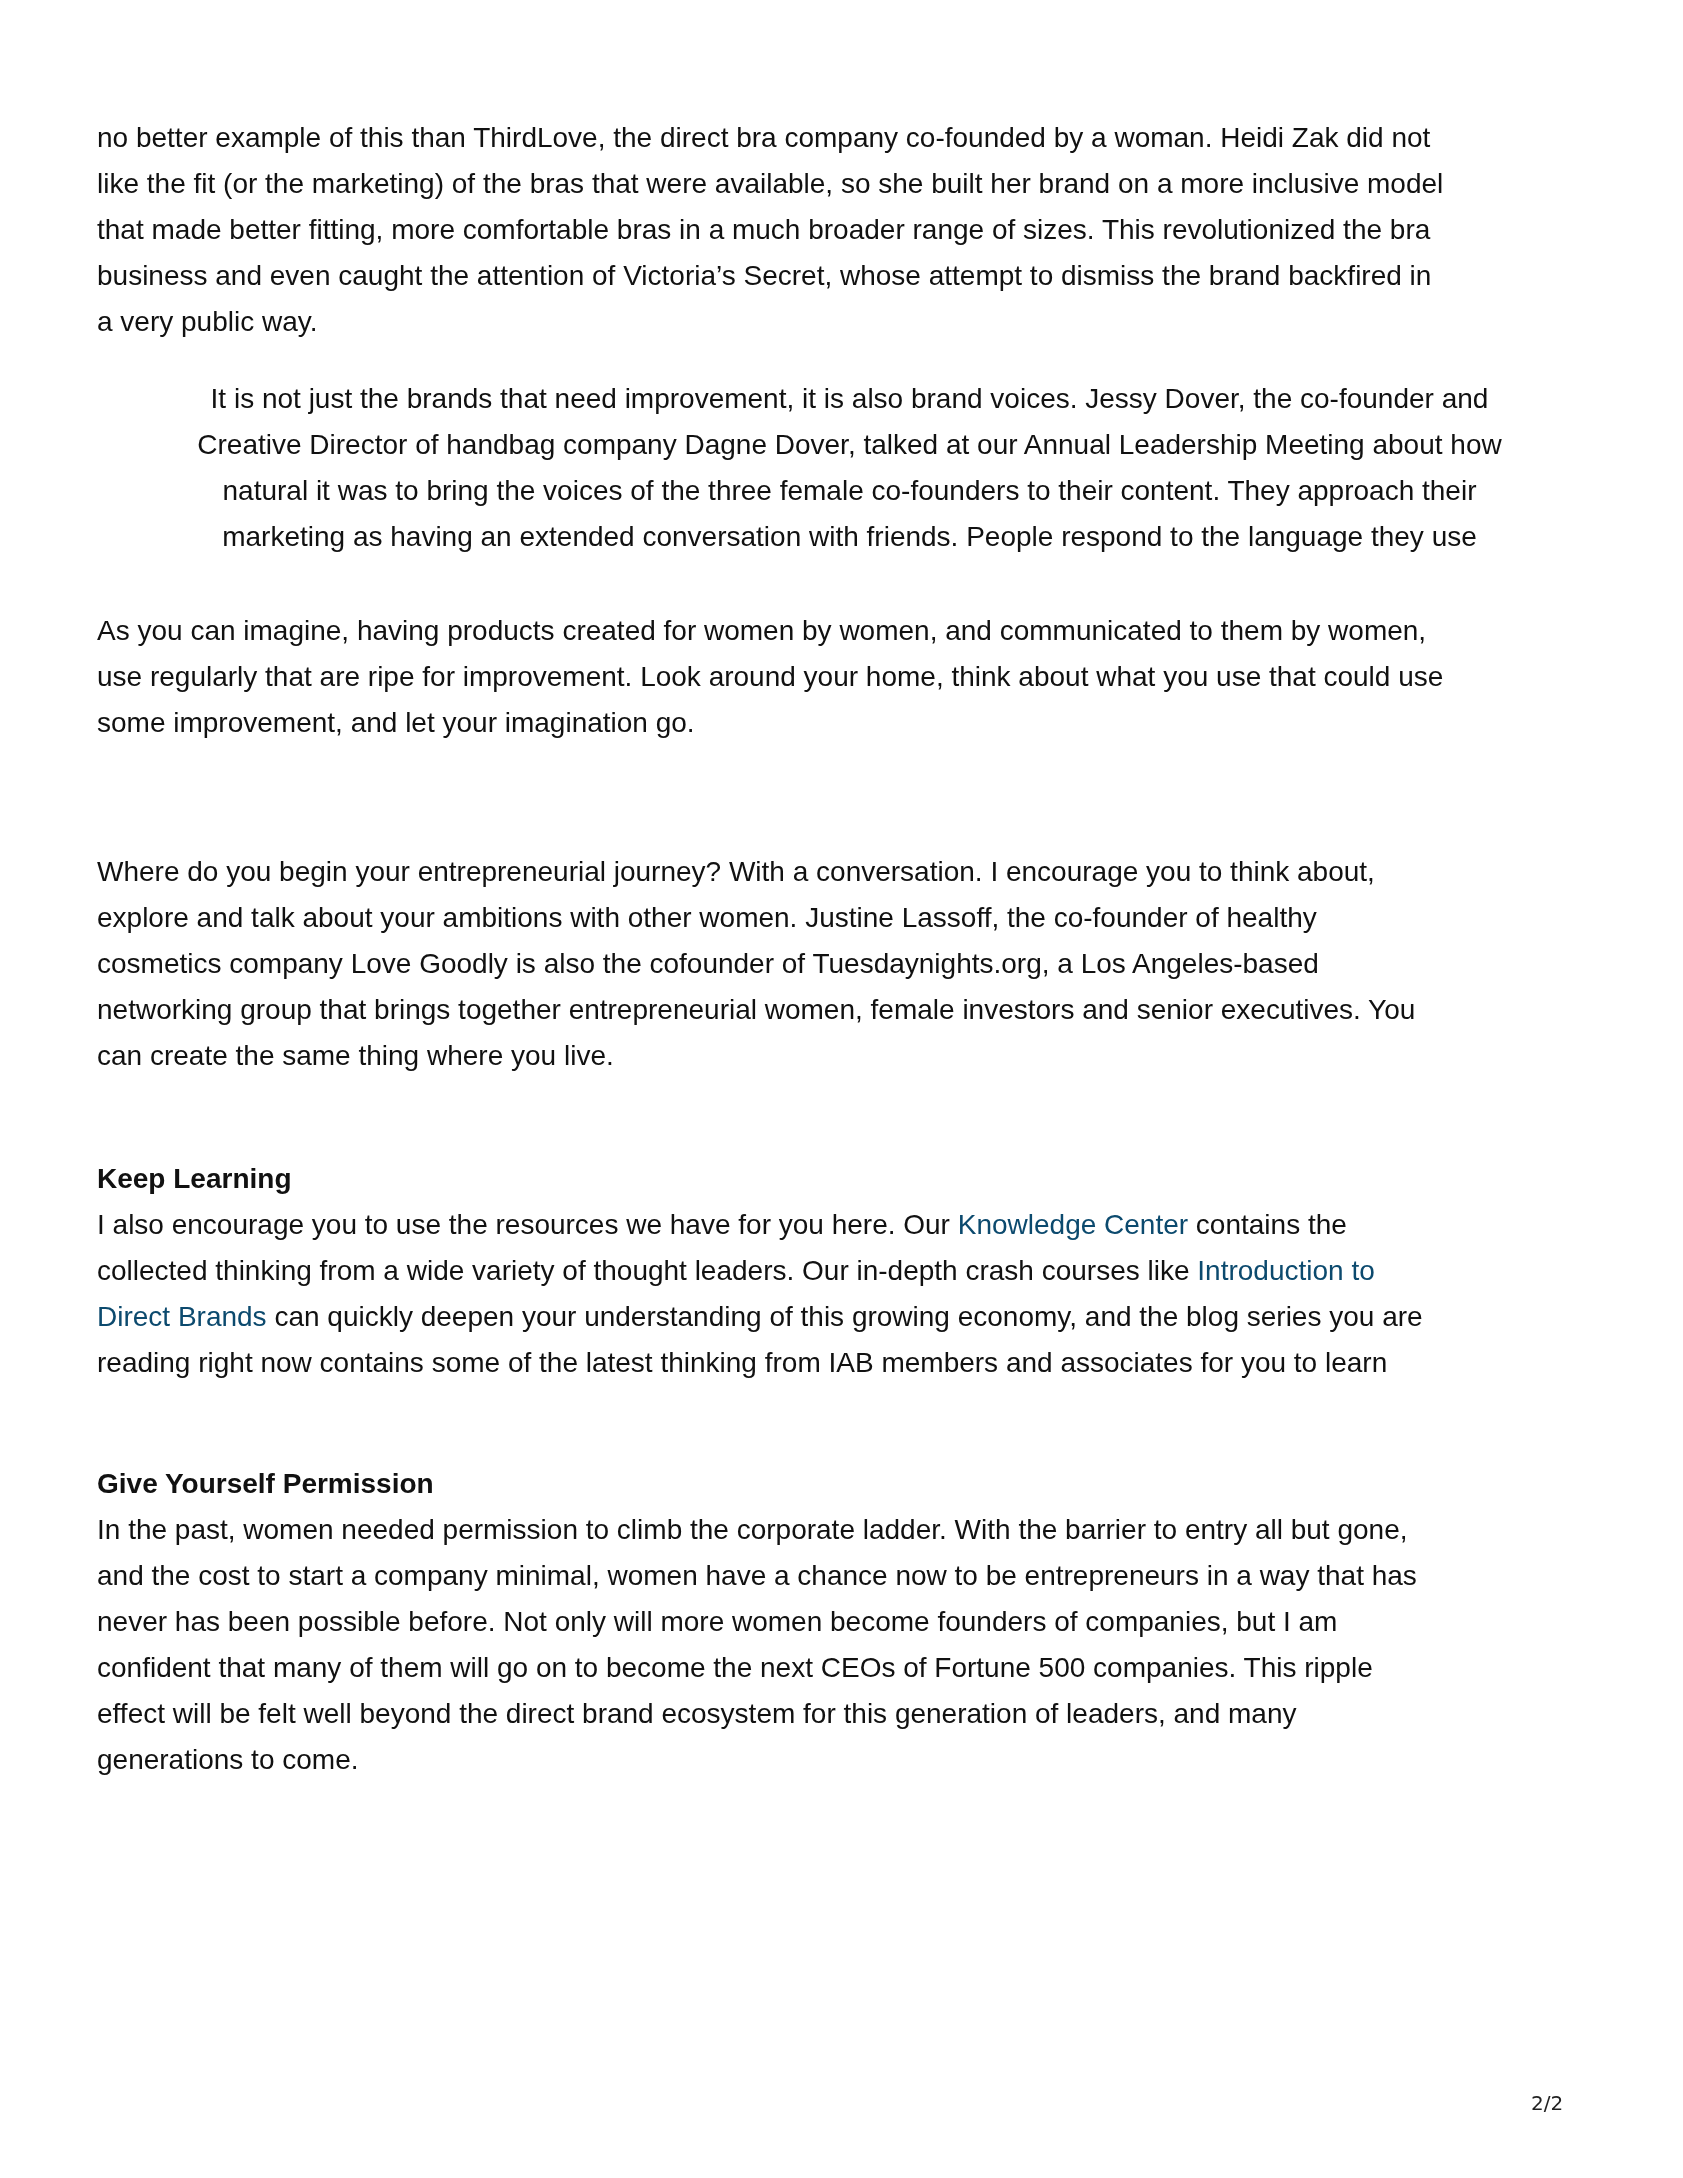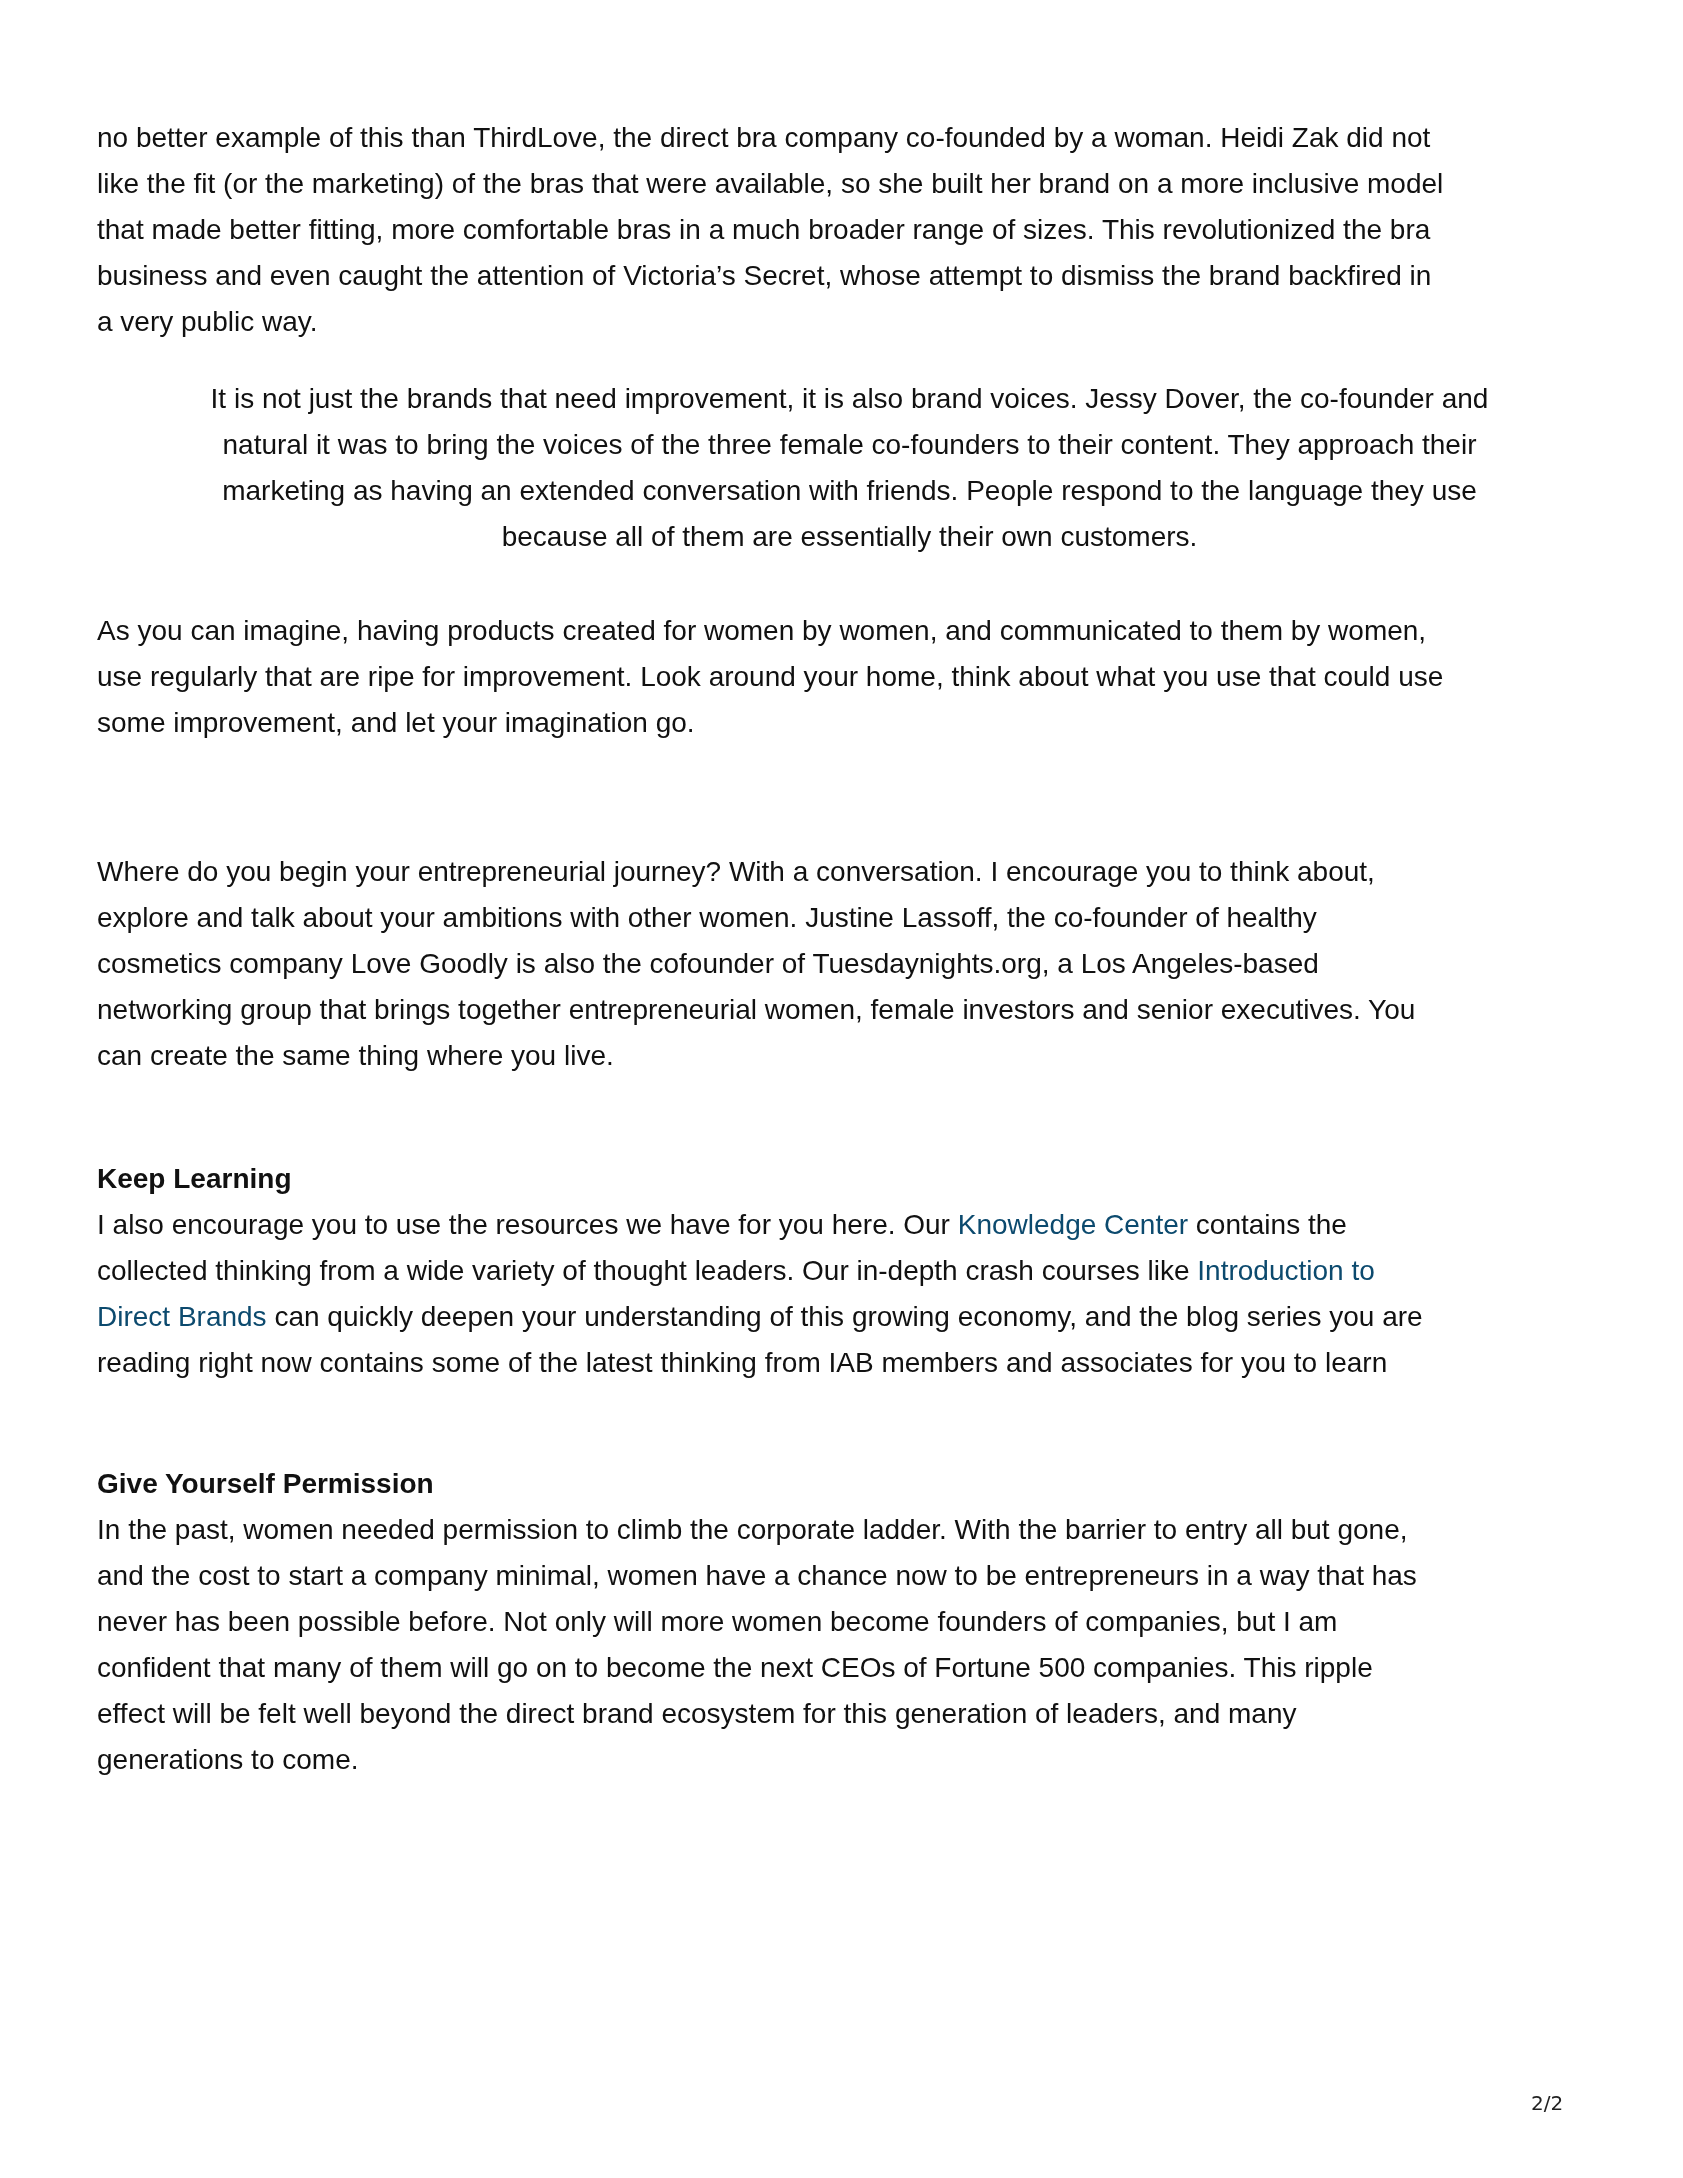--- a/index.html
+++ b/index.html
@@ -20,23 +20,23 @@
   <div class="block" style="top:115px;">
     <span class="line">no better example of this than ThirdLove, the direct bra company co-founded by a woman. Heidi Zak did not</span>
     <span class="line">like the fit (or the marketing) of the bras that were available, so she built her brand on a more inclusive model</span>
     <span class="line">that made better fitting, more comfortable bras in a much broader range of sizes. This revolutionized the bra</span>
     <span class="line">business and even caught the attention of Victoria’s Secret, whose attempt to dismiss the brand backfired in</span>
     <span class="line">a very public way.</span>
   </div>
 
   <div class="block" style="top:376px;text-align:center;">
     <span class="line">It is not just the brands that need improvement, it is also brand voices. Jessy Dover, the co-founder and</span>
+    <span class="line">Creative Director of handbag company Dagne Dover, talked at our Annual Leadership Meeting about how</span>
     <span class="line">natural it was to bring the voices of the three female co-founders to their content. They approach their</span>
     <span class="line">marketing as having an extended conversation with friends. People respond to the language they use</span>
-    <span class="line">because all of them are essentially their own customers.</span>
   </div>
 
   <div class="block" style="top:608px;">
     <span class="line">As you can imagine, having products created for women by women, and communicated to them by women,</span>
     <span class="line">use regularly that are ripe for improvement. Look around your home, think about what you use that could use</span>
     <span class="line">some improvement, and let your imagination go.</span>
   </div>
 
   <div class="block" style="top:849px;">
     <span class="line">Where do you begin your entrepreneurial journey? With a conversation. I encourage you to think about,</span>

